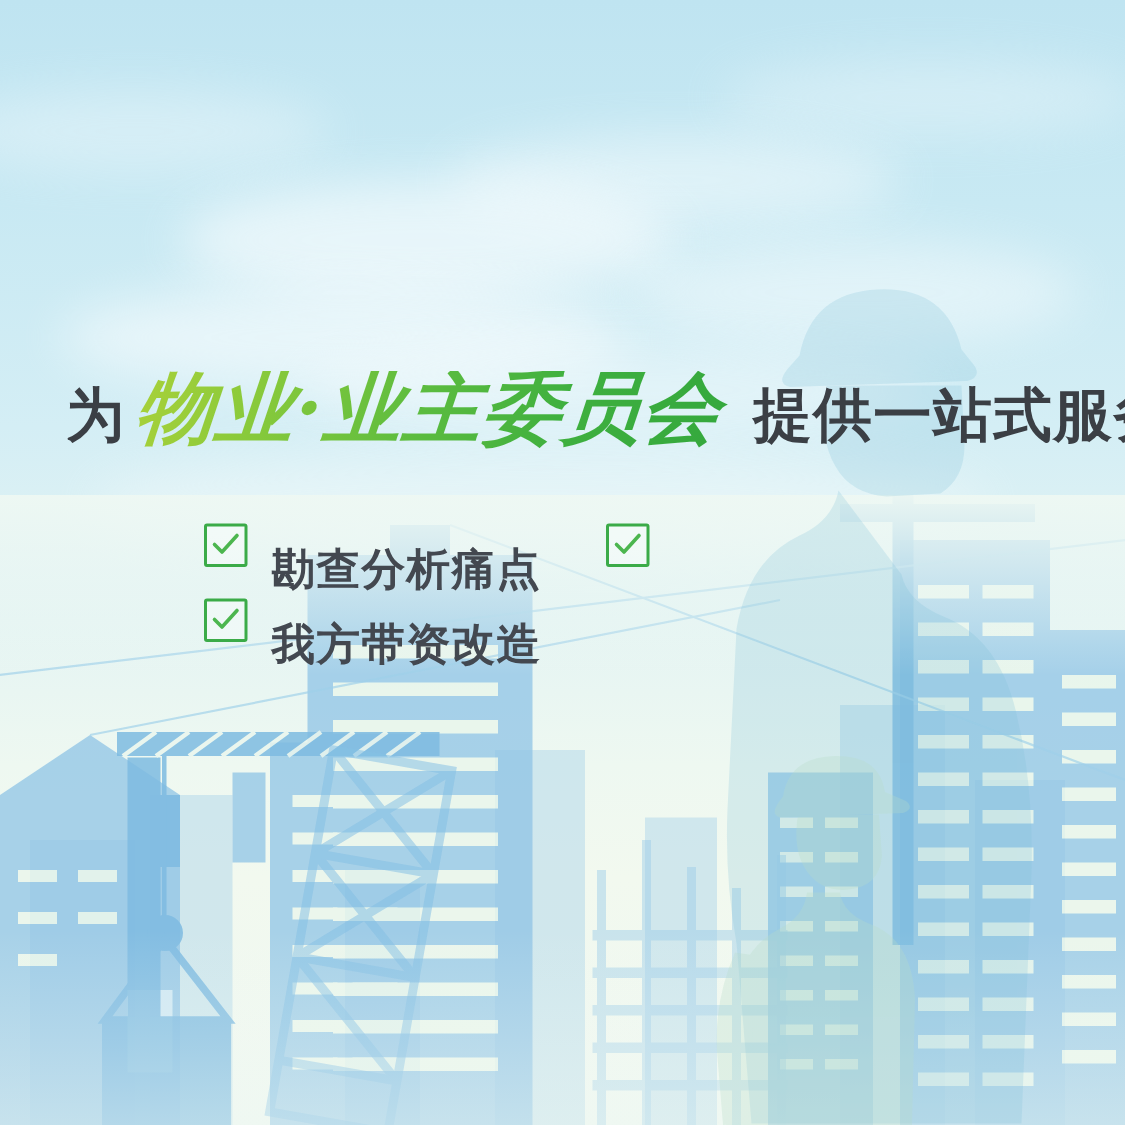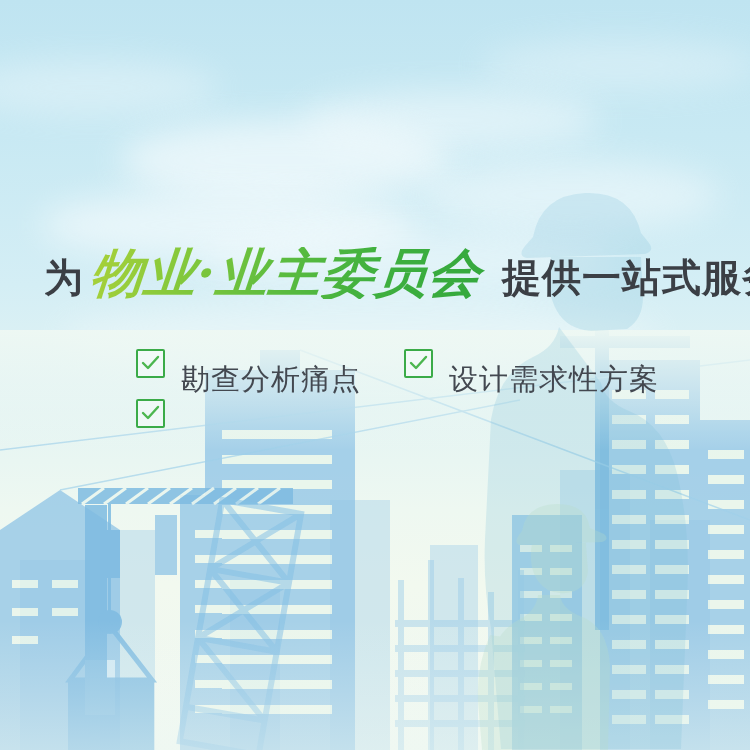--- a/index.html
+++ b/index.html
@@ -69,21 +69,21 @@
     align-items:center;
   }
   .feat{display:flex;align-items:center;white-space:nowrap;}
   .cbox{
     width:25px;height:25px;flex:0 0 25px;
     border:2px solid #3bab48;border-radius:2px;
     background:rgba(255,255,255,.35);
     position:relative;margin-right:16px;
   }
   .cbox svg{position:absolute;left:3px;top:4px;}
-  .feat-label{font-size:29px;font-weight:normal;color:#434850;letter-spacing:1px;margin-top:33px;}
+  .feat-label{font-size:29px;font-weight:bold;color:#434850;letter-spacing:1px;margin-top:33px;}
 </style>
 </head>
 <body>
 
 <div id="banner">
 
   <div class="cloud cl6"></div>
   <div class="cloud cl7"></div>
   <div class="cloud cl2"></div>
   <div class="cloud cl1"></div>
@@ -317,33 +317,33 @@
 
     <div class="feat">
       <span class="cbox">
         <svg width="19" height="17" viewBox="0 0 19 17">
             <path d="M2 8 L7 13 L17 2" fill="none" stroke="#4cb64f" stroke-width="2.4" stroke-linecap="round" stroke-linejoin="round"></path>
           </svg>
       </span>
       <span class="feat-label">勘查分析痛点</span>
     </div>
 
-    <div class="feat">
-      <span class="cbox">
-        <svg width="19" height="17" viewBox="0 0 19 17">
-            <path d="M2 8 L7 13 L17 2" fill="none" stroke="#4cb64f" stroke-width="2.4" stroke-linecap="round" stroke-linejoin="round"></path>
-          </svg>
-      </span>
-      <span class="feat-label">设计需求性方案</span>
-    </div>
 
     <div class="feat">
       <span class="cbox">
         <svg width="19" height="17" viewBox="0 0 19 17">
             <path d="M2 8 L7 13 L17 2" fill="none" stroke="#4cb64f" stroke-width="2.4" stroke-linecap="round" stroke-linejoin="round"></path>
           </svg>
       </span>
     </div>
 
+    <div class="feat">
+      <span class="cbox">
+        <svg width="19" height="17" viewBox="0 0 19 17">
+            <path d="M2 8 L7 13 L17 2" fill="none" stroke="#4cb64f" stroke-width="2.4" stroke-linecap="round" stroke-linejoin="round"></path>
+          </svg>
+      </span>
+      <span class="feat-label">我方带资改造</span>
+    </div>
 
   </div>
 
 </div>
 
 </body></html>

